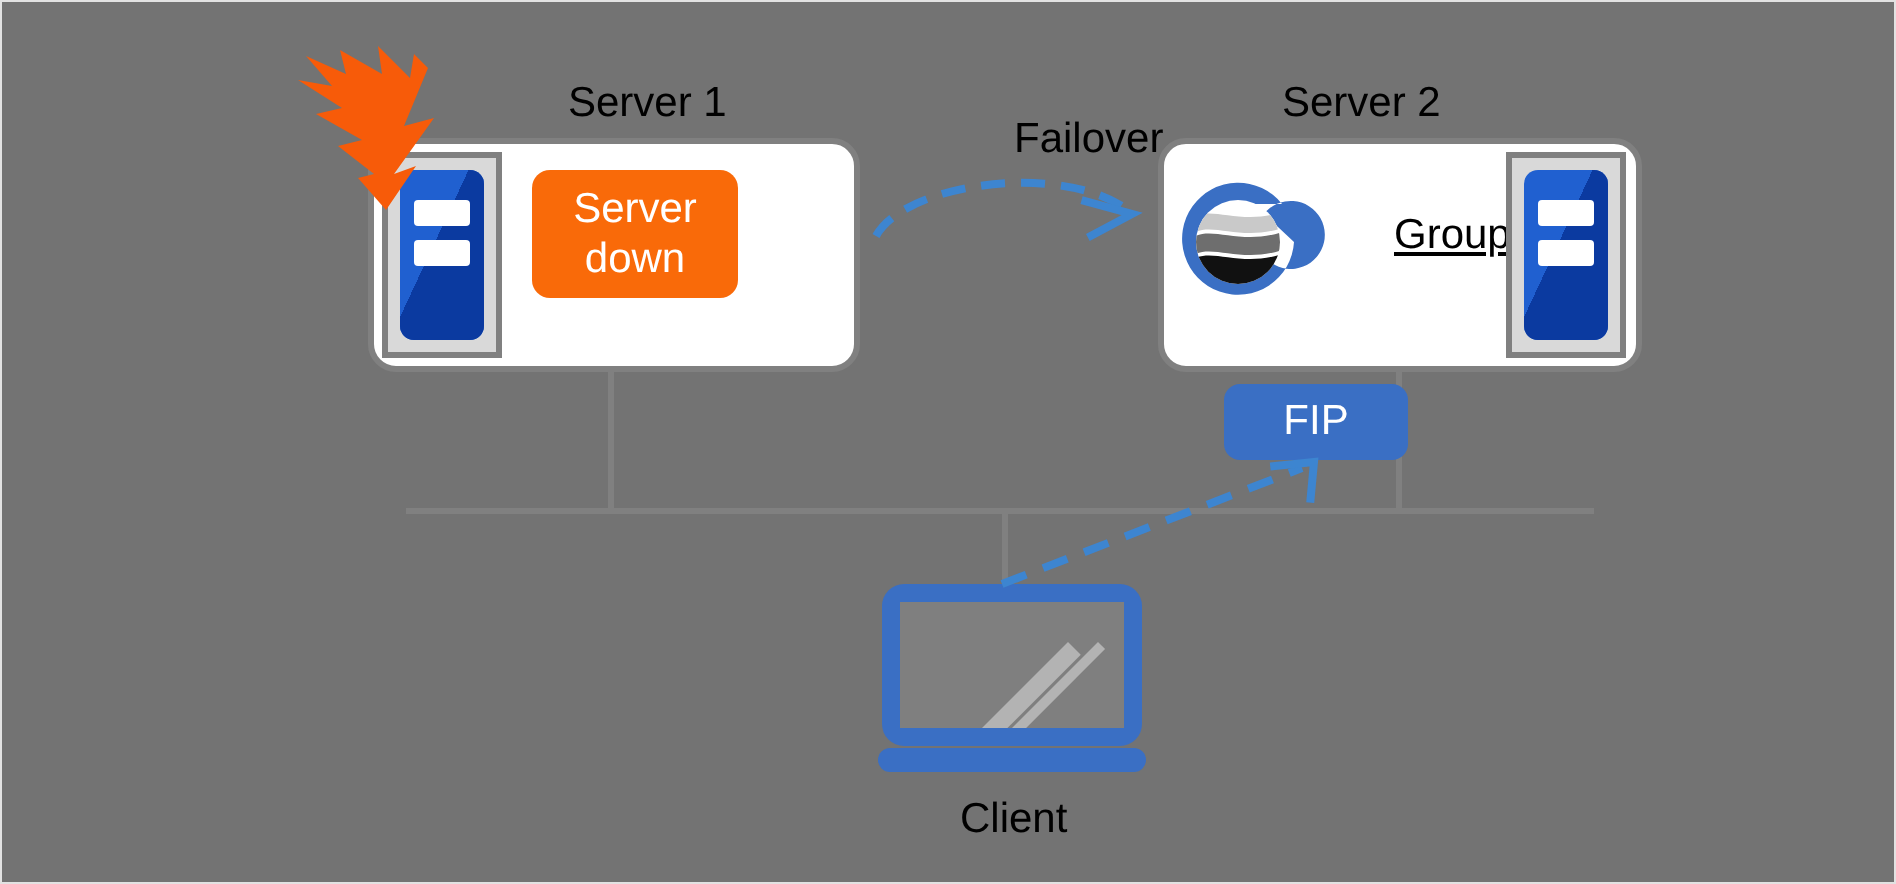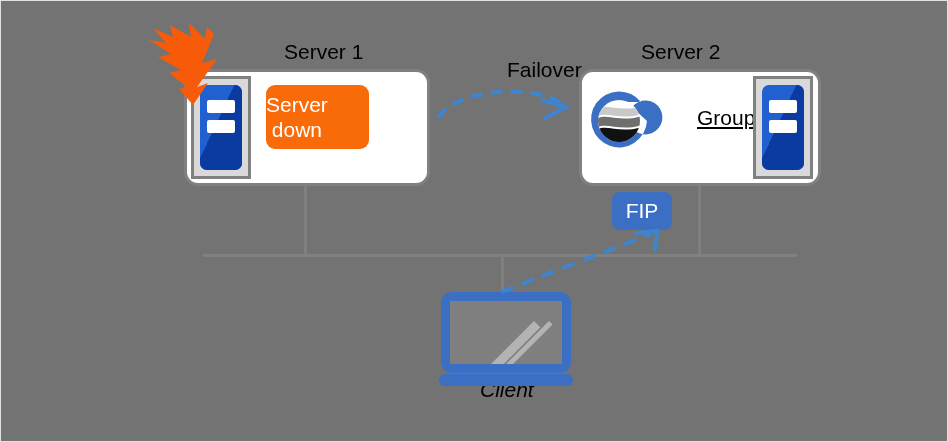--- a/index.html
+++ b/index.html
@@ -20,21 +20,21 @@
   .label{
     color:#000000;
     font-size:21px;
     line-height:1;
     white-space:nowrap;
     font-family:"Liberation Sans","DejaVu Sans",sans-serif;
   }
   #lbl-server1{left:283px;top:40px;}
   #lbl-server2{left:640px;top:40px;}
   #lbl-failover{left:466px;top:58px;margin-left:40px;}
-  #lbl-client{left:479px;top:378px;font-style:italic;}
+  #lbl-client{left:479px;top:398px;}
   #lbl-group{left:696px;top:106px;text-decoration:underline;}
 
   
   .server-box{
     box-sizing:border-box;
     border:3px solid #808080;
     border-radius:14px;
     background:#ffffff;
   }
   #box-server1{left:183px;top:68px;width:246px;height:117px;}
@@ -74,28 +74,28 @@
 
   
   #badge-serverdown{
     left:265px;top:84px;width:103px;height:64px;
     background:#f96a09;
     border-radius:9px;
     color:#ffffff;
     font-size:21px;
     line-height:25px;
     text-align:center;
-    display:flex;align-items:center;justify-content:flex-start;
+    display:flex;align-items:center;justify-content:center;
     font-family:"Liberation Sans","DejaVu Sans",sans-serif;
   }
   #badge-serverdown span{display:block;}
 
   
   #badge-fip{
-    left:611px;top:191px;width:60px;height:38px;
+    left:611px;top:191px;width:92px;height:38px;
     background:#3a6fc4;
     border-radius:8px;
     color:#ffffff;
     font-size:21px;
     display:flex;align-items:center;justify-content:center;
     font-family:"Liberation Sans","DejaVu Sans",sans-serif;
   }
 
   
   .wire{background:#808080;}

